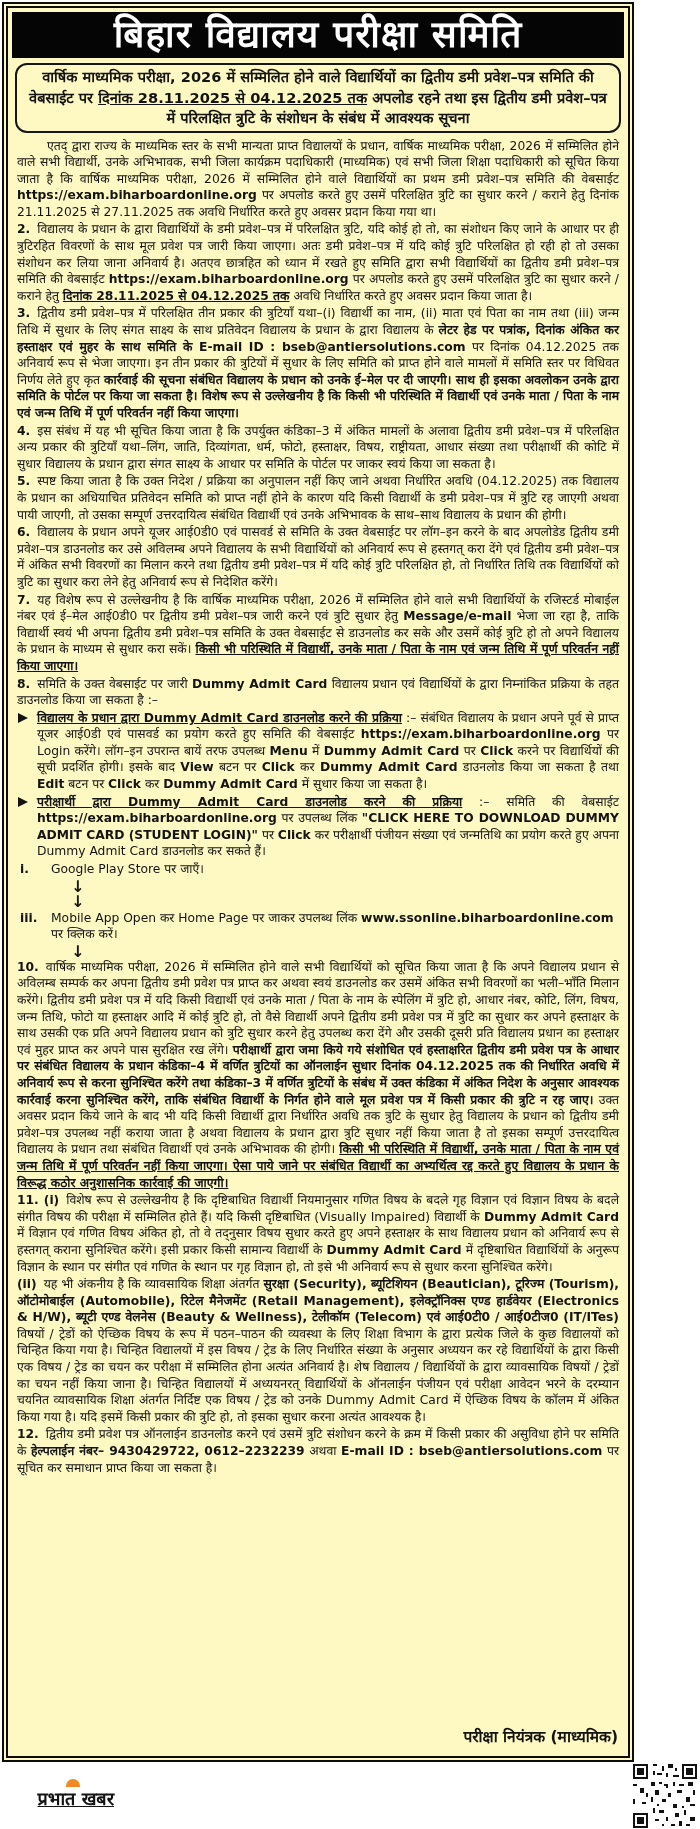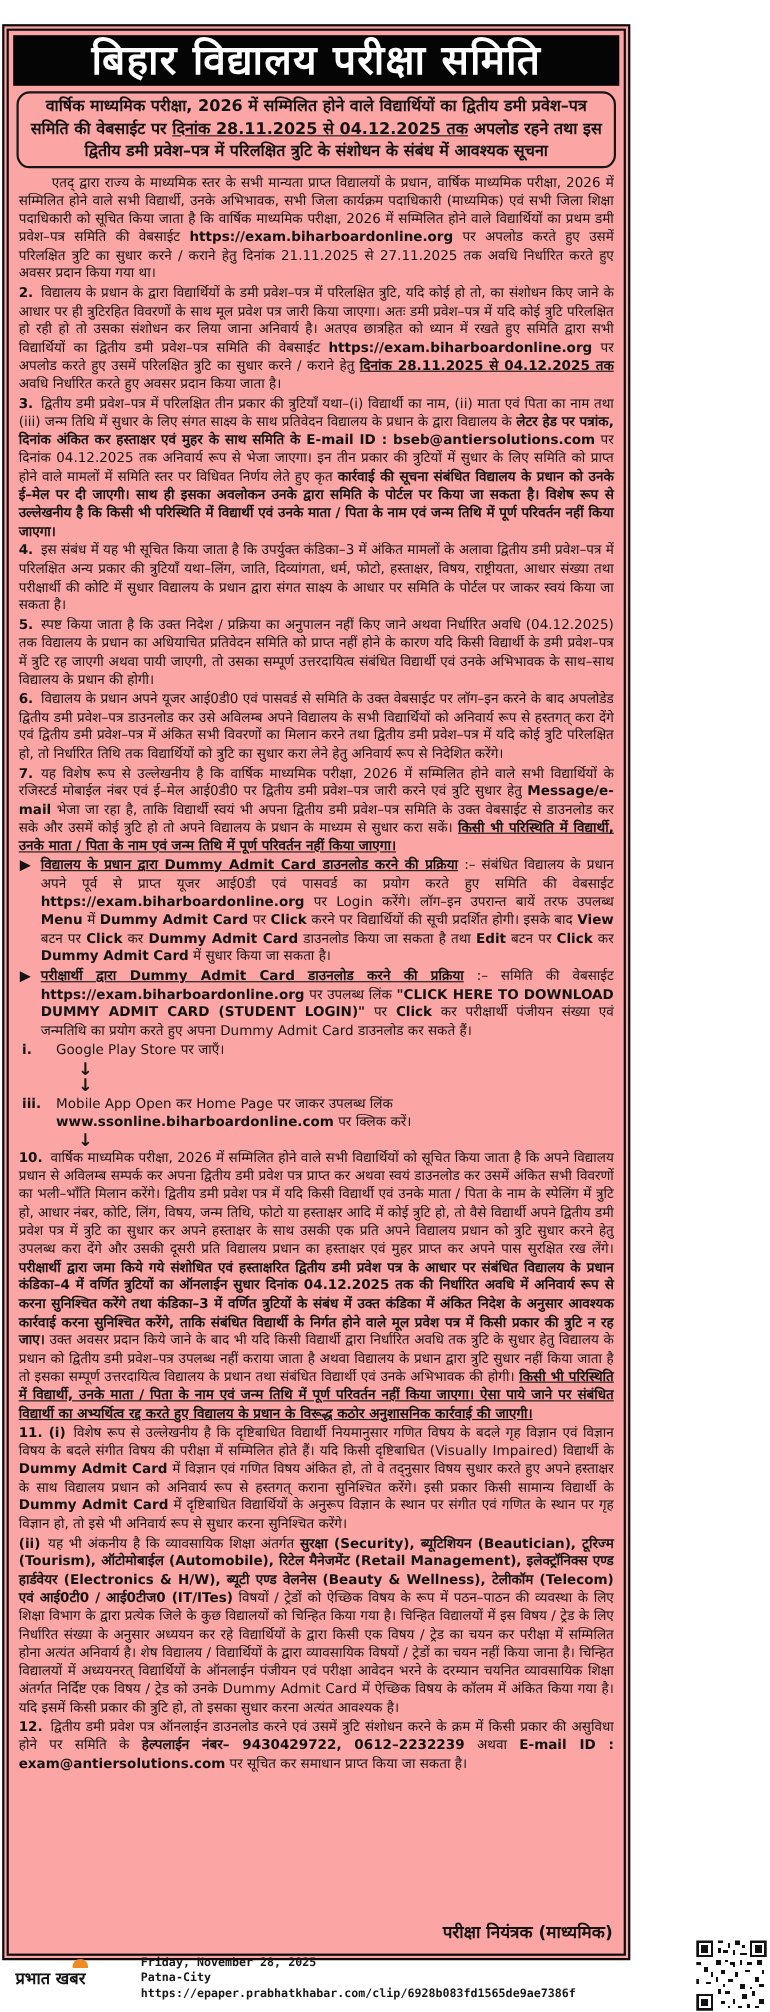--- a/index.html
+++ b/index.html
@@ -1,19 +1,19 @@
 <!DOCTYPE html>
 <html><head>
 <meta charset="utf-8">
 <style>
   html,body{margin:0;padding:0;background:#ffffff;width:700px;height:1829px;overflow:hidden;
     font-family:"DejaVu Sans","Liberation Sans",sans-serif;color:#141414;}
   .page{position:relative;width:700px;height:1829px;background:#fff;}
   
-  .frame{position:absolute;left:2px;top:2px;width:571px;height:1760px;border:2px solid #0c0c0c;background:#fca5a5;box-sizing:border-box;margin-top:20px;}
+  .frame{position:absolute;left:2px;top:2px;width:632px;height:1760px;border:2px solid #0c0c0c;background:#fef9c3;box-sizing:border-box;}
   .frame-inner{position:absolute;left:2px;top:2px;right:2px;bottom:2px;border:2px solid #0c0c0c;box-sizing:border-box;overflow:hidden;}
   
   .masthead{margin:4px 4px 0 4px;background:#050505;color:#fff;text-align:center;
     font-weight:bold;font-size:37px;line-height:46px;height:46px;letter-spacing:1px;overflow:hidden;}
   
   .subtitle-box{margin:5px 7px 2px 7px;border:2px solid #161616;border-radius:12px;
     padding:2px 10px;text-align:center;font-weight:bold;font-size:14.6px;line-height:20.5px;}
   .subtitle-box .u{text-decoration:underline;}
   
   .notice-body{padding:3px 9px 40px 9px;font-size:12.3px;line-height:16.6px;text-align:justify;}
@@ -28,21 +28,21 @@
   .step{position:relative;padding-left:34px;text-align:left;margin:1px 0;}
   .step .mk{position:absolute;left:3px;top:0;font-weight:bold;}
   .arrow{margin:0 0 0 54px;font-weight:bold;font-size:16px;line-height:15px;color:#141414;}
   
   .ribbon{position:absolute;left:4px;bottom:5px;width:305px;height:31px;background:#070707;color:#fff;
     font-weight:bold;font-size:15.5px;line-height:31px;padding-left:12px;box-sizing:border-box;
     clip-path:polygon(0 0,100% 0,calc(100% - 22px) 100%,0 100%);}
   .signatory{position:absolute;right:10px;bottom:9px;font-weight:bold;font-size:15.5px;text-align:right;}
   
   .clip-footer{position:absolute;left:0;top:1766px;width:700px;height:63px;display:flex;align-items:center;}
-  .pk-logo{position:relative;margin-left:14px;width:100px;text-align:left;font-weight:bold;font-size:15px;white-space:nowrap;}
+  .pk-logo{position:relative;margin-left:14px;width:100px;text-align:right;font-weight:bold;font-size:18px;white-space:nowrap;text-decoration:underline;}
   .pk-sun{position:absolute;left:52px;top:-7px;width:14px;height:8px;background:#f18a21;border-radius:9px 9px 0 0;}
   .meta{margin-left:14px;font-family:"DejaVu Sans Mono","Liberation Mono",monospace;font-weight:bold;
     font-size:10.6px;line-height:14px;color:#171717;white-space:nowrap;}
   .qr{position:absolute;right:3px;top:-2px;width:64px;height:64px;}
 </style>
 </head>
 <body>
 
 <div class="page">
   <div class="frame">
@@ -50,45 +50,41 @@
       <div class="masthead">बिहार विद्यालय परीक्षा समिति</div>
       <div class="subtitle-box"><span><span>वार्षिक माध्यमिक परीक्षा, 2026 में सम्मिलित होने वाले विद्यार्थियों का द्वितीय डमी प्रवेश–पत्र समिति की वेबसाईट पर </span><span class="u">दिनांक 28.11.2025 से 04.12.2025 तक</span><span> अपलोड रहने तथा इस द्वितीय डमी प्रवेश–पत्र में परिलक्षित त्रुटि के संशोधन के संबंध में आवश्यक सूचना</span></span></div>
       <div class="notice-body">
           <p class="para indent"><span>एतद् द्वारा राज्य के माध्यमिक स्तर के सभी मान्यता प्राप्त विद्यालयों के प्रधान, वार्षिक माध्यमिक परीक्षा, 2026 में सम्मिलित होने वाले सभी विद्यार्थी, उनके अभिभावक, सभी जिला कार्यक्रम पदाधिकारी (माध्यमिक) एवं सभी जिला शिक्षा पदाधिकारी को सूचित किया जाता है कि वार्षिक माध्यमिक परीक्षा, 2026 में सम्मिलित होने वाले विद्यार्थियों का प्रथम डमी प्रवेश–पत्र समिति की वेबसाईट </span><span class="b">https://exam.biharboardonline.org</span><span> पर अपलोड करते हुए उसमें परिलक्षित त्रुटि का सुधार करने / कराने हेतु दिनांक 21.11.2025 से 27.11.2025 तक अवधि निर्धारित करते हुए अवसर प्रदान किया गया था।</span></p>
           <p class="para"><span class="num">2.</span><span>विद्यालय के प्रधान के द्वारा विद्यार्थियों के डमी प्रवेश–पत्र में परिलक्षित त्रुटि, यदि कोई हो तो, का संशोधन किए जाने के आधार पर ही त्रुटिरहित विवरणों के साथ मूल प्रवेश पत्र जारी किया जाएगा। अतः डमी प्रवेश–पत्र में यदि कोई त्रुटि परिलक्षित हो रही हो तो उसका संशोधन कर लिया जाना अनिवार्य है। अतएव छात्रहित को ध्यान में रखते हुए समिति द्वारा सभी विद्यार्थियों का द्वितीय डमी प्रवेश–पत्र समिति की वेबसाईट </span><span class="b">https://exam.biharboardonline.org</span><span> पर अपलोड करते हुए उसमें परिलक्षित त्रुटि का सुधार करने / कराने हेतु </span><span class="b u">दिनांक 28.11.2025 से 04.12.2025 तक</span><span> अवधि निर्धारित करते हुए अवसर प्रदान किया जाता है।</span></p>
           <p class="para"><span class="num">3.</span><span>द्वितीय डमी प्रवेश–पत्र में परिलक्षित तीन प्रकार की त्रुटियाँ यथा–(i) विद्यार्थी का नाम, (ii) माता एवं पिता का नाम तथा (iii) जन्म तिथि में सुधार के लिए संगत साक्ष्य के साथ प्रतिवेदन विद्यालय के प्रधान के द्वारा विद्यालय के </span><span class="b">लेटर हेड पर पत्रांक, दिनांक अंकित कर हस्ताक्षर एवं मुहर के साथ समिति के E-mail ID : bseb@antiersolutions.com</span><span> पर दिनांक 04.12.2025 तक अनिवार्य रूप से भेजा जाएगा। इन तीन प्रकार की त्रुटियों में सुधार के लिए समिति को प्राप्त होने वाले मामलों में समिति स्तर पर विधिवत निर्णय लेते हुए कृत </span><span class="b">कार्रवाई की सूचना संबंधित विद्यालय के प्रधान को उनके ई–मेल पर दी जाएगी। साथ ही इसका अवलोकन उनके द्वारा समिति के पोर्टल पर किया जा सकता है। विशेष रूप से उल्लेखनीय है कि किसी भी परिस्थिति में विद्यार्थी एवं उनके माता / पिता के नाम एवं जन्म तिथि में पूर्ण परिवर्तन नहीं किया जाएगा।</span></p>
           <p class="para"><span class="num">4.</span><span>इस संबंध में यह भी सूचित किया जाता है कि उपर्युक्त कंडिका–3 में अंकित मामलों के अलावा द्वितीय डमी प्रवेश–पत्र में परिलक्षित अन्य प्रकार की त्रुटियाँ यथा–लिंग, जाति, दिव्यांगता, धर्म, फोटो, हस्ताक्षर, विषय, राष्ट्रीयता, आधार संख्या तथा परीक्षार्थी की कोटि में सुधार विद्यालय के प्रधान द्वारा संगत साक्ष्य के आधार पर समिति के पोर्टल पर जाकर स्वयं किया जा सकता है।</span></p>
           <p class="para"><span class="num">5.</span><span>स्पष्ट किया जाता है कि उक्त निदेश / प्रक्रिया का अनुपालन नहीं किए जाने अथवा निर्धारित अवधि (04.12.2025) तक विद्यालय के प्रधान का अधियाचित प्रतिवेदन समिति को प्राप्त नहीं होने के कारण यदि किसी विद्यार्थी के डमी प्रवेश–पत्र में त्रुटि रह जाएगी अथवा पायी जाएगी, तो उसका सम्पूर्ण उत्तरदायित्व संबंधित विद्यार्थी एवं उनके अभिभावक के साथ–साथ विद्यालय के प्रधान की होगी।</span></p>
           <p class="para"><span class="num">6.</span><span>विद्यालय के प्रधान अपने यूजर आई0डी0 एवं पासवर्ड से समिति के उक्त वेबसाईट पर लॉग–इन करने के बाद अपलोडेड द्वितीय डमी प्रवेश–पत्र डाउनलोड कर उसे अविलम्ब अपने विद्यालय के सभी विद्यार्थियों को अनिवार्य रूप से हस्तगत् करा देंगे एवं द्वितीय डमी प्रवेश–पत्र में अंकित सभी विवरणों का मिलान करने तथा द्वितीय डमी प्रवेश–पत्र में यदि कोई त्रुटि परिलक्षित हो, तो निर्धारित तिथि तक विद्यार्थियों को त्रुटि का सुधार करा लेने हेतु अनिवार्य रूप से निदेशित करेंगे।</span></p>
           <p class="para"><span class="num">7.</span><span>यह विशेष रूप से उल्लेखनीय है कि वार्षिक माध्यमिक परीक्षा, 2026 में सम्मिलित होने वाले सभी विद्यार्थियों के रजिस्टर्ड मोबाईल नंबर एवं ई–मेल आई0डी0 पर द्वितीय डमी प्रवेश–पत्र जारी करने एवं त्रुटि सुधार हेतु </span><span class="b">Message/e-mail</span><span> भेजा जा रहा है, ताकि विद्यार्थी स्वयं भी अपना द्वितीय डमी प्रवेश–पत्र समिति के उक्त वेबसाईट से डाउनलोड कर सके और उसमें कोई त्रुटि हो तो अपने विद्यालय के प्रधान के माध्यम से सुधार करा सकें। </span><span class="b u">किसी भी परिस्थिति में विद्यार्थी, उनके माता / पिता के नाम एवं जन्म तिथि में पूर्ण परिवर्तन नहीं किया जाएगा।</span></p>
+          <p class="para"><span class="num">8.</span><span>समिति के उक्त वेबसाईट पर जारी </span><span class="b">Dummy Admit Card</span><span> विद्यालय प्रधान एवं विद्यार्थियों के द्वारा निम्नांकित प्रक्रिया के तहत डाउनलोड किया जा सकता है :–</span></p>
           <p class="para bullet"><span class="tri"></span><span class="b u">विद्यालय के प्रधान द्वारा Dummy Admit Card डाउनलोड करने की प्रक्रिया</span><span> :– संबंधित विद्यालय के प्रधान अपने पूर्व से प्राप्त यूजर आई0डी एवं पासवर्ड का प्रयोग करते हुए समिति की वेबसाईट </span><span class="b">https://exam.biharboardonline.org</span><span> पर Login करेंगे। लॉग–इन उपरान्त बायें तरफ उपलब्ध </span><span class="b">Menu</span><span> में </span><span class="b">Dummy Admit Card</span><span> पर </span><span class="b">Click</span><span> करने पर विद्यार्थियों की सूची प्रदर्शित होगी। इसके बाद </span><span class="b">View</span><span> बटन पर </span><span class="b">Click</span><span> कर </span><span class="b">Dummy Admit Card</span><span> डाउनलोड किया जा सकता है तथा </span><span class="b">Edit</span><span> बटन पर </span><span class="b">Click</span><span> कर </span><span class="b">Dummy Admit Card</span><span> में सुधार किया जा सकता है।</span></p>
           <p class="para bullet"><span class="tri"></span><span class="b u">परीक्षार्थी द्वारा Dummy Admit Card  डाउनलोड करने की प्रक्रिया</span><span> :– समिति की वेबसाईट </span><span class="b">https://exam.biharboardonline.org</span><span> पर उपलब्ध लिंक </span><span class="b">"CLICK HERE TO DOWNLOAD DUMMY ADMIT CARD (STUDENT LOGIN)"</span><span> पर </span><span class="b">Click</span><span> कर परीक्षार्थी पंजीयन संख्या एवं जन्मतिथि का प्रयोग करते हुए अपना Dummy Admit Card डाउनलोड कर सकते हैं।</span></p>
           <p class="step"><span class="mk">i.</span><span>Google Play Store पर जाएँ।</span></p>
           <div class="arrow">↓</div>
           <div class="arrow">↓</div>
           <p class="step"><span class="mk">iii.</span><span>Mobile App Open कर Home Page पर जाकर उपलब्ध लिंक </span><span class="b">www.ssonline.biharboardonline.com</span><span> पर क्लिक करें।</span></p>
           <div class="arrow">↓</div>
           <p class="para"><span class="num">10.</span><span>वार्षिक माध्यमिक परीक्षा, 2026 में सम्मिलित होने वाले सभी विद्यार्थियों को सूचित किया जाता है कि अपने विद्यालय प्रधान से अविलम्ब सम्पर्क कर अपना द्वितीय डमी प्रवेश पत्र प्राप्त कर अथवा स्वयं डाउनलोड कर उसमें अंकित सभी विवरणों का भली–भाँति मिलान करेंगे। द्वितीय डमी प्रवेश पत्र में यदि किसी विद्यार्थी एवं उनके माता / पिता के नाम के स्पेलिंग में त्रुटि हो, आधार नंबर, कोटि, लिंग, विषय, जन्म तिथि, फोटो या हस्ताक्षर आदि में कोई त्रुटि हो, तो वैसे विद्यार्थी अपने द्वितीय डमी प्रवेश पत्र में त्रुटि का सुधार कर अपने हस्ताक्षर के साथ उसकी एक प्रति अपने विद्यालय प्रधान को त्रुटि सुधार करने हेतु उपलब्ध करा देंगे और उसकी दूसरी प्रति विद्यालय प्रधान का हस्ताक्षर एवं मुहर प्राप्त कर अपने पास सुरक्षित रख लेंगे। </span><span class="b">परीक्षार्थी द्वारा जमा किये गये संशोधित एवं हस्ताक्षरित द्वितीय डमी प्रवेश पत्र के आधार पर संबंधित विद्यालय के प्रधान कंडिका–4 में वर्णित त्रुटियों का ऑनलाईन सुधार दिनांक 04.12.2025 तक की निर्धारित अवधि में अनिवार्य रूप से करना सुनिश्चित करेंगे तथा कंडिका–3 में वर्णित त्रुटियों के संबंध में उक्त कंडिका में अंकित निदेश के अनुसार आवश्यक कार्रवाई करना सुनिश्चित करेंगे, ताकि संबंधित विद्यार्थी के निर्गत होने वाले मूल प्रवेश पत्र में किसी प्रकार की त्रुटि न रह जाए।</span><span> उक्त अवसर प्रदान किये जाने के बाद भी यदि किसी विद्यार्थी द्वारा निर्धारित अवधि तक त्रुटि के सुधार हेतु विद्यालय के प्रधान को द्वितीय डमी प्रवेश–पत्र उपलब्ध नहीं कराया जाता है अथवा विद्यालय के प्रधान द्वारा त्रुटि सुधार नहीं किया जाता है तो इसका सम्पूर्ण उत्तरदायित्व विद्यालय के प्रधान तथा संबंधित विद्यार्थी एवं उनके अभिभावक की होगी। </span><span class="b u">किसी भी परिस्थिति में विद्यार्थी, उनके माता / पिता के नाम एवं जन्म तिथि में पूर्ण परिवर्तन नहीं किया जाएगा। ऐसा पाये जाने पर संबंधित विद्यार्थी का अभ्यर्थित्व रद्द करते हुए विद्यालय के प्रधान के विरूद्ध कठोर अनुशासनिक कार्रवाई की जाएगी।</span></p>
           <p class="para"><span class="num">11. (i)</span><span>विशेष रूप से उल्लेखनीय है कि दृष्टिबाधित विद्यार्थी नियमानुसार गणित विषय के बदले गृह विज्ञान एवं विज्ञान विषय के बदले संगीत विषय की परीक्षा में सम्मिलित होते हैं। यदि किसी दृष्टिबाधित (Visually Impaired) विद्यार्थी के </span><span class="b">Dummy Admit Card</span><span> में विज्ञान एवं गणित विषय अंकित हो, तो वे तद्नुसार विषय सुधार करते हुए अपने हस्ताक्षर के साथ विद्यालय प्रधान को अनिवार्य रूप से हस्तगत् कराना सुनिश्चित करेंगे। इसी प्रकार किसी सामान्य विद्यार्थी के </span><span class="b">Dummy Admit Card</span><span> में दृष्टिबाधित विद्यार्थियों के अनुरूप विज्ञान के स्थान पर संगीत एवं गणित के स्थान पर गृह विज्ञान हो, तो इसे भी अनिवार्य रूप से सुधार करना सुनिश्चित करेंगे।</span></p>
           <p class="para"><span class="num">(ii)</span><span>यह भी अंकनीय है कि व्यावसायिक शिक्षा अंतर्गत </span><span class="b">सुरक्षा (Security), ब्यूटिशियन (Beautician), टूरिज्म (Tourism), ऑटोमोबाईल (Automobile), रिटेल मैनेजमेंट (Retail Management), इलेक्ट्रॉनिक्स एण्ड हार्डवेयर (Electronics &amp; H/W), ब्यूटी एण्ड वेलनेस (Beauty &amp; Wellness), टेलीकॉम (Telecom) एवं आई0टी0 / आई0टीज0 (IT/ITes)</span><span> विषयों / ट्रेडों को ऐच्छिक विषय के रूप में पठन–पाठन की व्यवस्था के लिए शिक्षा विभाग के द्वारा प्रत्येक जिले के कुछ विद्यालयों को चिन्हित किया गया है। चिन्हित विद्यालयों में इस विषय / ट्रेड के लिए निर्धारित संख्या के अनुसार अध्ययन कर रहे विद्यार्थियों के द्वारा किसी एक विषय / ट्रेड का चयन कर परीक्षा में सम्मिलित होना अत्यंत अनिवार्य है। शेष विद्यालय / विद्यार्थियों के द्वारा व्यावसायिक विषयों / ट्रेडों का चयन नहीं किया जाना है। चिन्हित विद्यालयों में अध्ययनरत् विद्यार्थियों के ऑनलाईन पंजीयन एवं परीक्षा आवेदन भरने के दरम्यान चयनित व्यावसायिक शिक्षा अंतर्गत निर्दिष्ट एक विषय / ट्रेड को उनके Dummy Admit Card में ऐच्छिक विषय के कॉलम में अंकित किया गया है। यदि इसमें किसी प्रकार की त्रुटि हो, तो इसका सुधार करना अत्यंत आवश्यक है।</span></p>
-          <p class="para"><span class="num">12.</span><span>द्वितीय डमी प्रवेश पत्र ऑनलाईन डाउनलोड करने एवं उसमें त्रुटि संशोधन करने के क्रम में किसी प्रकार की असुविधा होने पर समिति के </span><span class="b">हेल्पलाईन नंबर– 9430429722, 0612–2232239</span><span> अथवा </span><span class="b">E-mail ID : exam@antiersolutions.com</span><span> पर सूचित कर समाधान प्राप्त किया जा सकता है।</span></p>
+          <p class="para"><span class="num">12.</span><span>द्वितीय डमी प्रवेश पत्र ऑनलाईन डाउनलोड करने एवं उसमें त्रुटि संशोधन करने के क्रम में किसी प्रकार की असुविधा होने पर समिति के </span><span class="b">हेल्पलाईन नंबर– 9430429722, 0612–2232239</span><span> अथवा </span><span class="b">E-mail ID : bseb@antiersolutions.com</span><span> पर सूचित कर समाधान प्राप्त किया जा सकता है।</span></p>
         </div>
       <div class="signatory">परीक्षा नियंत्रक (माध्यमिक)</div>
     </div>
   </div>
 
   <div class="clip-footer">
     <div class="pk-logo">
       <span class="pk-sun"></span>
       <span>प्रभात खबर</span>
-    </div>
-    <div class="meta">
-      <div>Friday, November 28, 2025</div>
-      <div>Patna-City</div>
-      <div>https://epaper.prabhatkhabar.com/clip/6928b083fd1565de9ae7386f</div>
     </div>
     <svg class="qr" viewBox="0 0 29 29" shape-rendering="crispEdges" xmlns="http://www.w3.org/2000/svg">
       <rect x="0" y="0" width="29" height="29" fill="#ffffff"></rect>
       <g fill="#111111">
         <rect x="0" y="0" width="7" height="7"></rect>
           <rect x="22" y="0" width="7" height="7"></rect>
           <rect x="0" y="22" width="7" height="7"></rect>
       </g>
       <g fill="#ffffff">
         <rect x="1" y="1" width="5" height="5"></rect>

